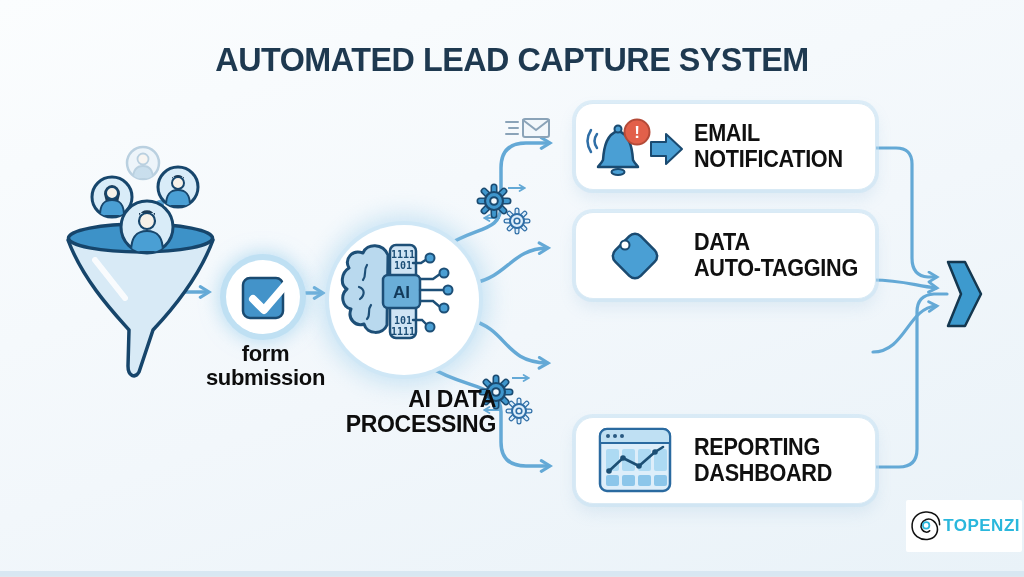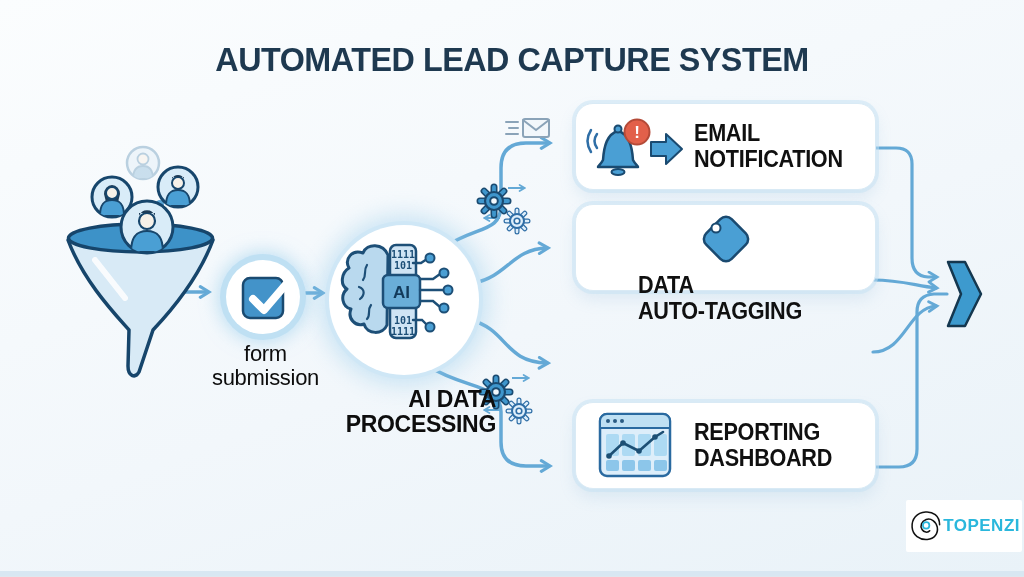--- a/index.html
+++ b/index.html
@@ -12,43 +12,43 @@
   .title{
     position:absolute;left:0;right:0;top:40px;text-align:center;
     font-size:34px;font-weight:800;color:#1e3950;letter-spacing:-0.5px;
     transform:scaleX(.95);
   }
   .stage-label{
     position:absolute;text-align:center;font-weight:800;color:#0d0d0d;
     white-space:pre-line;line-height:1.1;letter-spacing:-0.3px;z-index:3;
   }
   .lead-funnel-label{left:58px;top:384px;width:164px;font-size:25px;}
-  .form-label{left:188px;top:342px;width:155px;font-size:22px;font-weight:400;}
+  .form-label{left:188px;top:342px;width:155px;font-size:22px;font-weight:700;}
   .ai-label{left:312px;top:387px;width:184px;font-size:23px;text-align:right;}
   .conn{position:absolute;left:0;top:0;z-index:1;}
   .funnel-svg{position:absolute;left:55px;top:132px;z-index:2;}
   .form-circle{
     position:absolute;left:226px;top:260px;width:74px;height:74px;border-radius:50%;
     background:#ffffff;z-index:2;display:flex;align-items:center;justify-content:center;
     box-shadow:0 0 0 6px #bfe0f3,0 0 18px 8px rgba(140,200,235,.55);
   }
   .ai-circle{
     position:absolute;left:329px;top:225px;width:150px;height:150px;border-radius:50%;
     background:#ffffff;z-index:2;display:flex;align-items:flex-end;justify-content:center;
     box-shadow:0 0 0 4px #cfe7f6,0 0 22px 10px rgba(150,205,235,.45);
   }
   .out-box{
     position:absolute;left:575px;width:299px;background:#ffffff;z-index:2;
     border:1.5px solid #d9eaf5;border-radius:18px;display:flex;align-items:center;
     box-shadow:0 0 0 3px rgba(198,226,244,.5),0 8px 16px rgba(120,170,210,.18);
   }
   .box-email{top:103px;height:85px;}
-  .box-tagging{top:204px;height:85px;flex-direction:column;}
+  .box-tagging{top:212px;height:85px;}
   .box-crm{top:312px;height:96px;}
-  .box-dashboard{top:402px;height:85px;}
+  .box-dashboard{top:417px;height:85px;}
   .box-icon{width:118px;display:flex;align-items:center;justify-content:center;flex-shrink:0;}
   .box-label{
     flex:1;font-size:23px;font-weight:800;line-height:1.12;color:#101010;
     white-space:pre-line;letter-spacing:-0.3px;transform:scaleX(.94);transform-origin:left center;
   }
   .logo{
     position:absolute;right:2px;bottom:24px;width:112px;height:52px;background:#ffffff;
     display:flex;align-items:center;z-index:3;padding:0 2px;border-radius:2px;
   }
   .logo-text{color:#2ab7dc;font-size:17px;font-weight:800;letter-spacing:.5px;}

